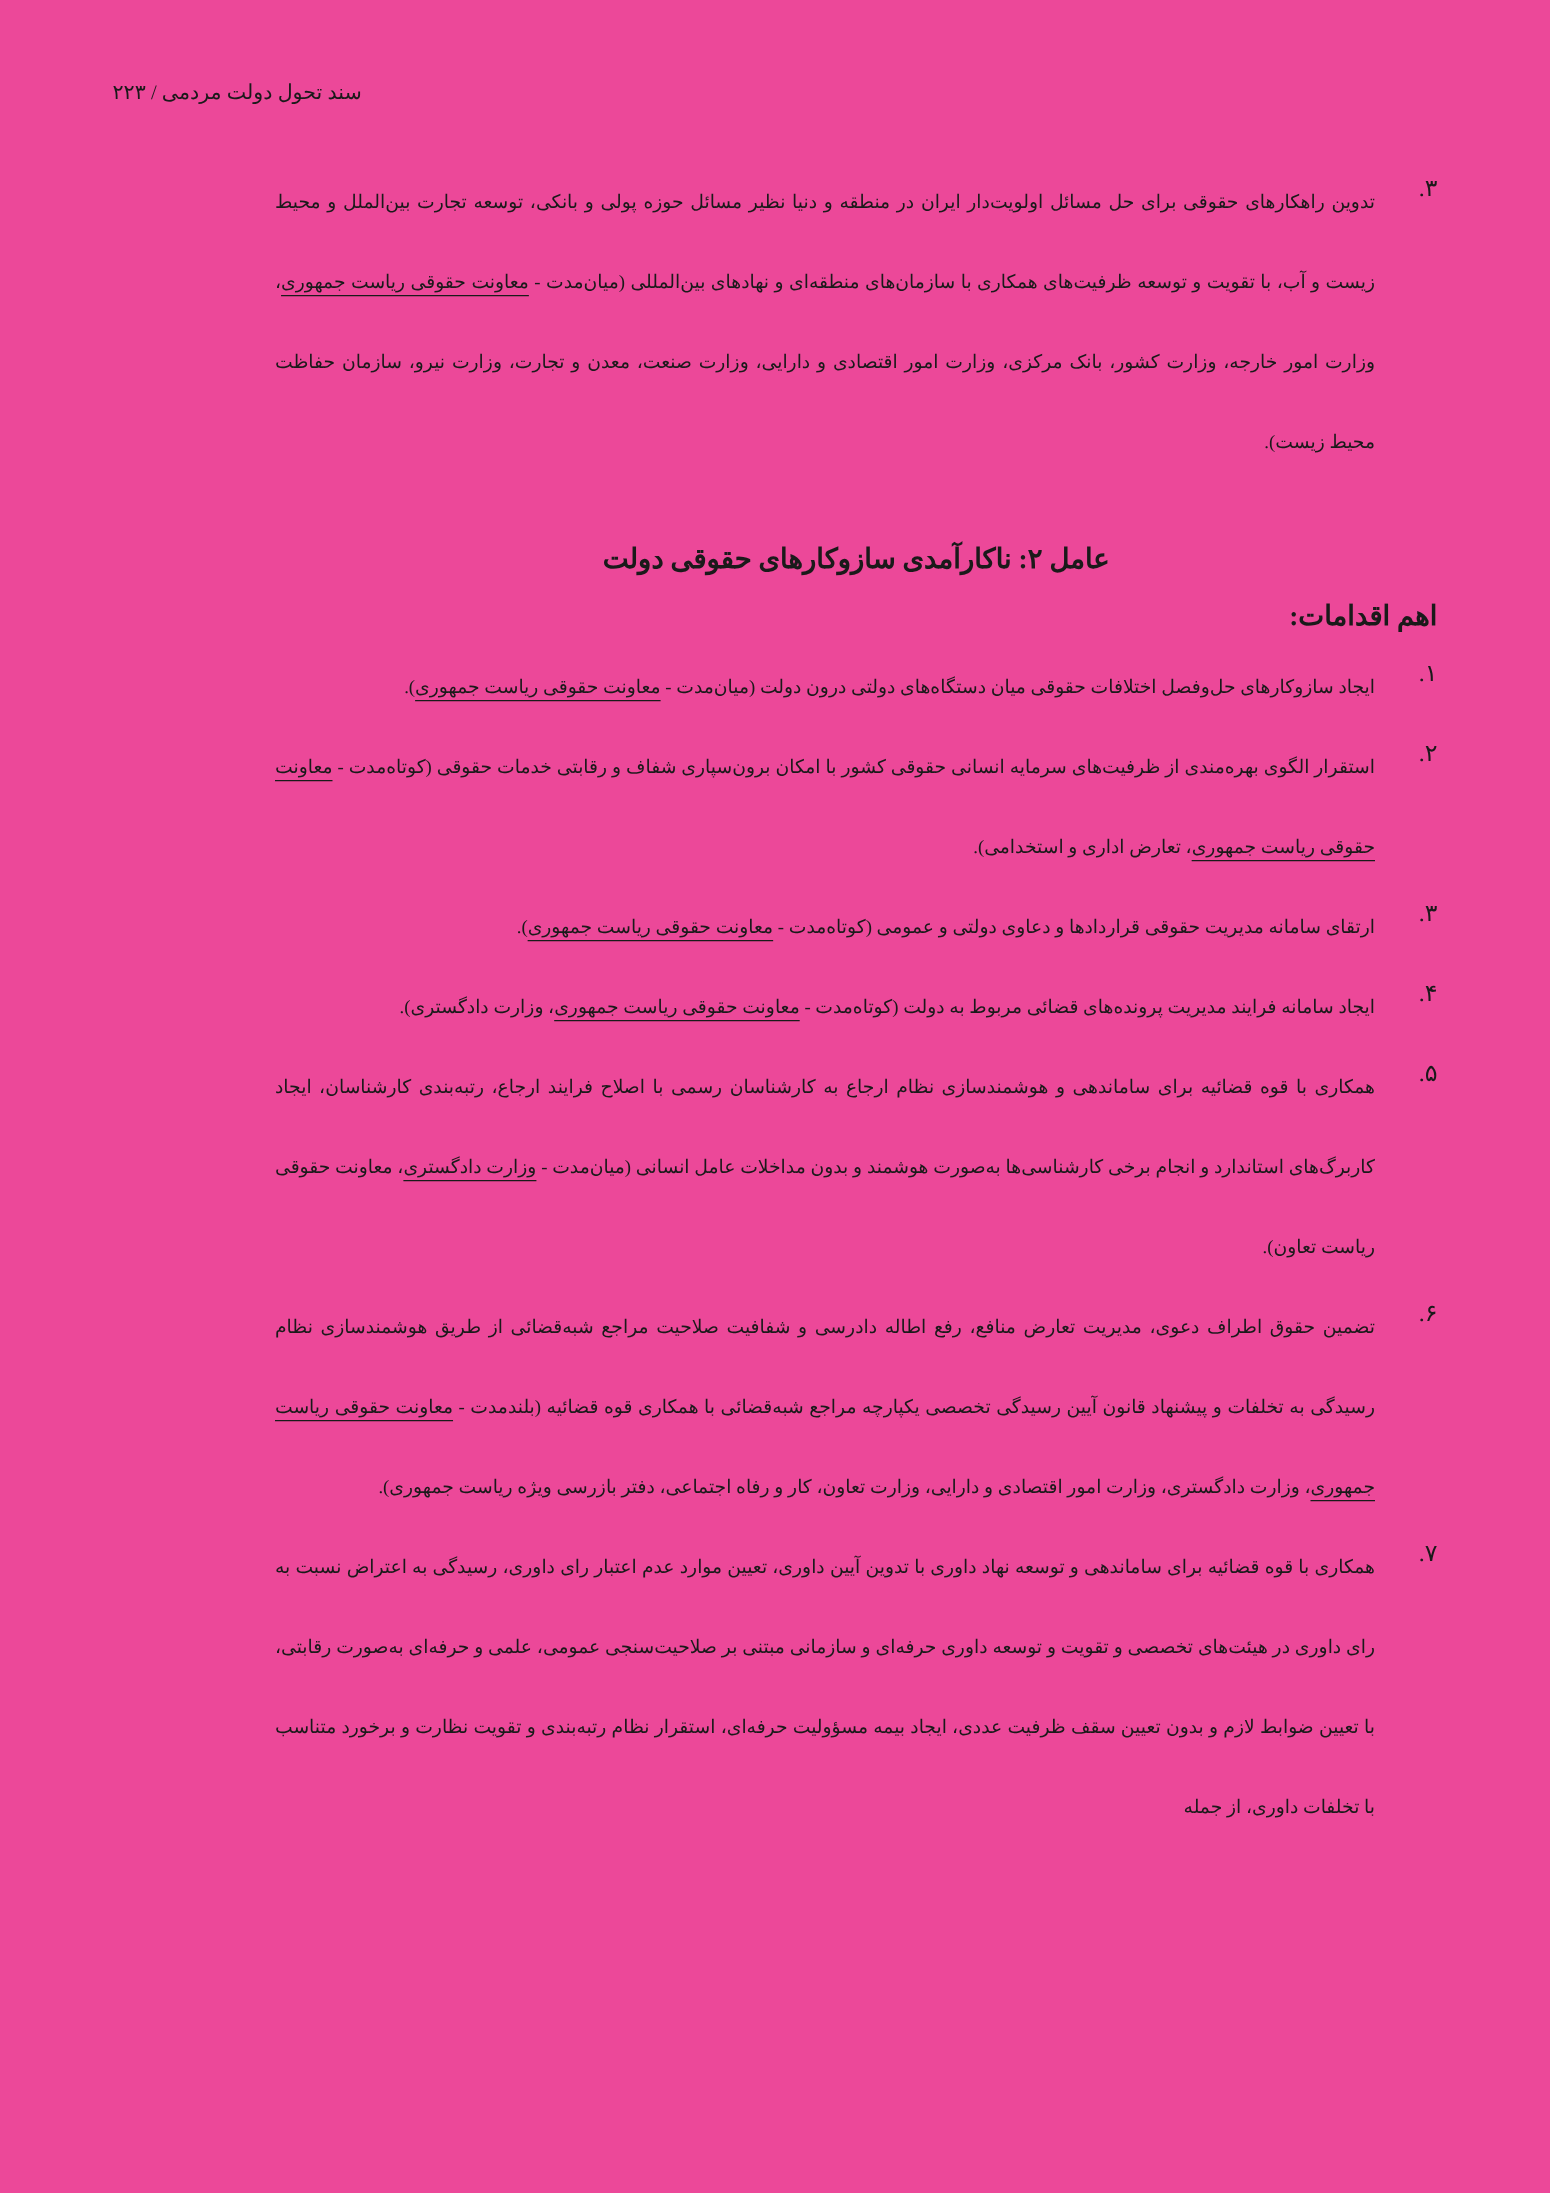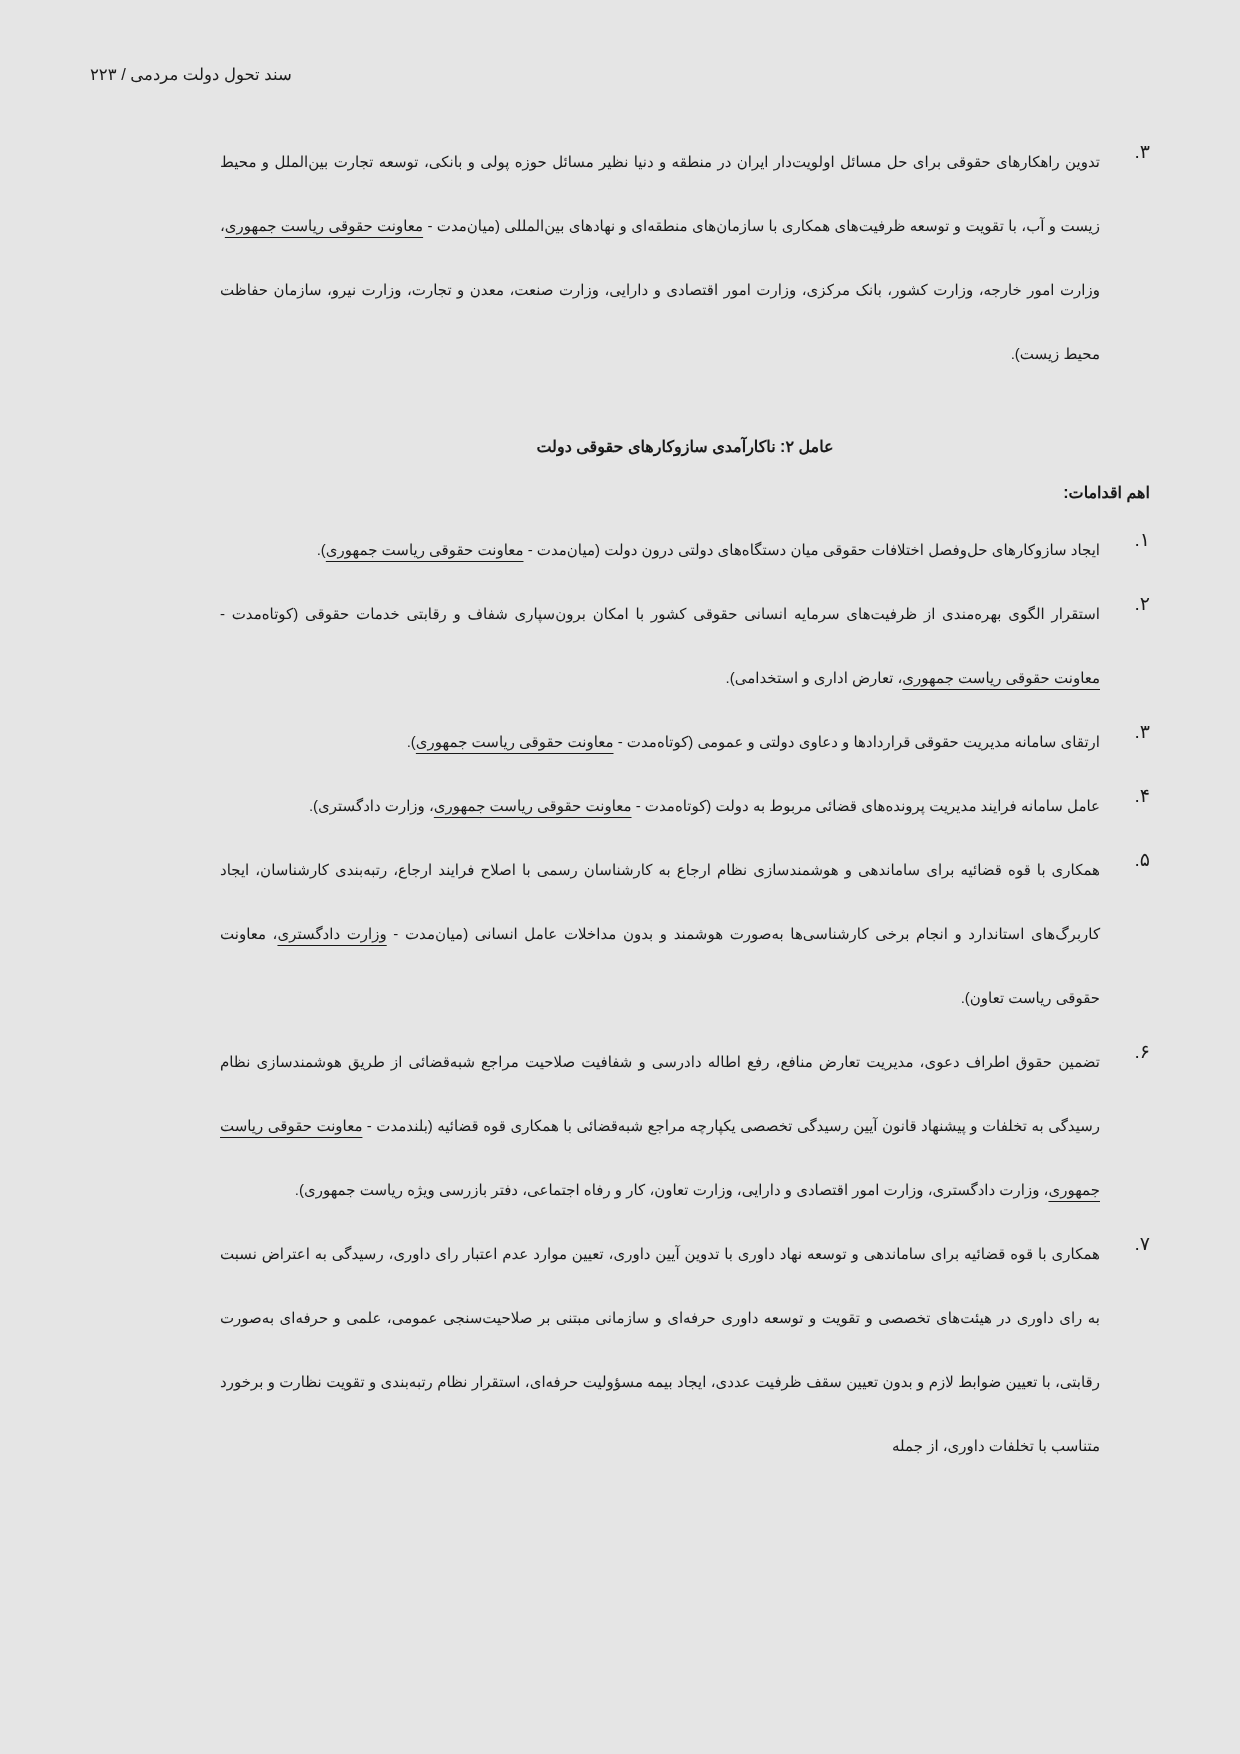--- a/index.html
+++ b/index.html
@@ -1,23 +1,23 @@
 <!DOCTYPE html>
 <html lang="fa" dir="rtl"><head>
 <meta charset="utf-8">
 <style>
   html, body { margin: 0; padding: 0; background: #ffffff; }
   .page {
     width: 1240px;
     height: 1754px;
     box-sizing: border-box;
-    background: #e5e5e5;
+    background: #ec4899;
     color: #1a1a1a;
     direction: rtl;
-    font-family: Liberation Sans, sans-serif;
+    font-family: Liberation Serif, serif;
     padding: 62px 90px 0 90px;
     overflow: hidden;
     position: relative;
   }
   .running-header {
     direction: rtl;
     text-align: left;
     font-size: 16.5px;
     line-height: 24px;
     margin-bottom: 44px;
@@ -51,21 +51,21 @@
     text-align: justify;
     text-justify: inter-word;
   }
   .u {
     text-decoration: underline;
     text-underline-offset: 6px;
     text-decoration-thickness: 1.3px;
   }
   .heading {
     font-weight: bold;
-    font-size: 16px;
+    font-size: 22px;
     line-height: 46px;
     margin: 0;
   }
   .heading.center { text-align: center; }
   .heading.right  { }
   #factor-heading { margin-top: 38px; }
   #actions-heading { margin-bottom: 2px; }
 </style>
 </head>
 <body>
@@ -96,21 +96,21 @@
         <div class="li">
           <div class="li-num">۲.</div>
           <div class="li-text"><span class="">استقرار الگوی بهره‌مندی از ظرفیت‌های سرمایه انسانی حقوقی کشور با امکان برون‌سپاری شفاف و رقابتی خدمات حقوقی (کوتاه‌مدت - </span><span class="u">معاونت حقوقی ریاست جمهوری</span><span class="">، تعارض اداری و استخدامی).</span></div>
         </div>
         <div class="li">
           <div class="li-num">۳.</div>
           <div class="li-text"><span class="">ارتقای سامانه مدیریت حقوقی قراردادها و دعاوی دولتی و عمومی (کوتاه‌مدت - </span><span class="u">معاونت حقوقی ریاست جمهوری</span><span class="">).</span></div>
         </div>
         <div class="li">
           <div class="li-num">۴.</div>
-          <div class="li-text"><span class="">عامل سامانه فرایند مدیریت پرونده‌های قضائی مربوط به دولت (کوتاه‌مدت - </span><span class="u">معاونت حقوقی ریاست جمهوری</span><span class="">، وزارت دادگستری).</span></div>
+          <div class="li-text"><span class="">ایجاد سامانه فرایند مدیریت پرونده‌های قضائی مربوط به دولت (کوتاه‌مدت - </span><span class="u">معاونت حقوقی ریاست جمهوری</span><span class="">، وزارت دادگستری).</span></div>
         </div>
         <div class="li">
           <div class="li-num">۵.</div>
           <div class="li-text"><span class="">همکاری با قوه قضائیه برای ساماندهی و هوشمندسازی نظام ارجاع به کارشناسان رسمی با اصلاح فرایند ارجاع، رتبه‌بندی کارشناسان، ایجاد کاربرگ‌های استاندارد و انجام برخی کارشناسی‌ها به‌صورت هوشمند و بدون مداخلات عامل انسانی (میان‌مدت - </span><span class="u">وزارت دادگستری</span><span class="">، معاونت حقوقی ریاست تعاون).</span></div>
         </div>
         <div class="li">
           <div class="li-num">۶.</div>
           <div class="li-text"><span class="">تضمین حقوق اطراف دعوی، مدیریت تعارض منافع، رفع اطاله دادرسی و شفافیت صلاحیت مراجع شبه‌قضائی از طریق هوشمندسازی نظام رسیدگی به تخلفات و پیشنهاد قانون آیین رسیدگی تخصصی یکپارچه مراجع شبه‌قضائی با همکاری قوه قضائیه (بلندمدت - </span><span class="u">معاونت حقوقی ریاست جمهوری</span><span class="">، وزارت دادگستری، وزارت امور اقتصادی و دارایی، وزارت تعاون، کار و رفاه اجتماعی، دفتر بازرسی ویژه ریاست جمهوری).</span></div>
         </div>
         <div class="li">

